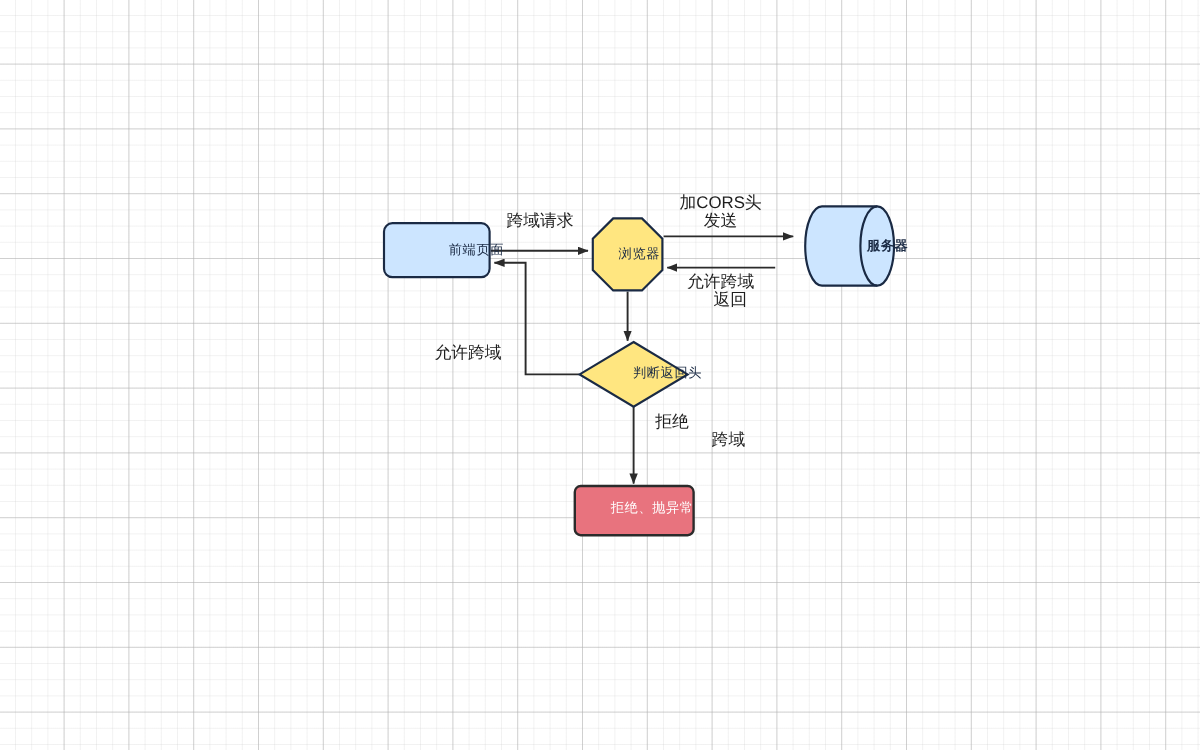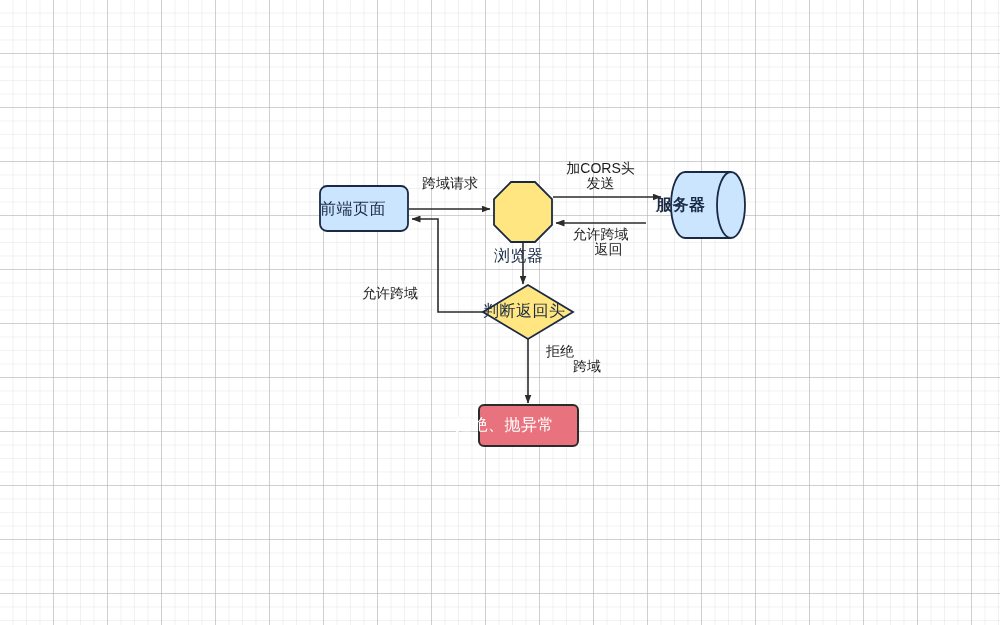--- a/index.html
+++ b/index.html
@@ -24,27 +24,28 @@
   }
   #diagram-svg {
     position: absolute;
     left: 0;
     top: 0;
     width: 1000px;
     height: 625px;
   }
   .node-label {
     position: absolute;
-    text-align: left;
+    text-align: right;
     color: #1a2a44;
-    font-size: 16px;
+    font-size: 11px;
     line-height: 14px;
     letter-spacing: 0.5px;
     white-space: pre;
     pointer-events: none;
+    padding-left: 12px;
   }
   .edge-label {
     position: absolute;
     text-align: center;
     color: #1d1d1d;
     font-size: 14px;
     line-height: 15px;
     white-space: pre;
     pointer-events: none;
   }
@@ -103,37 +104,37 @@
       <polygon points="528,285 573,312 528,339 483,312" fill="#ffe680" stroke="#1a2a44" stroke-width="1.8"></polygon>
     </g>
 
     <g>
       <rect x="479" y="405" width="99" height="41" rx="5" ry="5" fill="#e8737e" stroke="#2b2b2b" stroke-width="2"></rect>
     </g>
   </svg>
 
   <div class="node-label" style="left:320px; top:202px; width:88px;">前端页面</div>
 
-  <div class="node-label" style="left:494px; top:205px; width:44px;margin-top:44px;">浏览器</div>
+  <div class="node-label" style="left:494px; top:205px; width:44px;">浏览器</div>
 
   <div class="node-label" style="left:656px; top:198px; width:89px;font-weight:bold;">服务器</div>
 
   <div class="node-label" style="left:483px; top:305px; width:90px;font-family:Liberation Mono, monospace;">判断返回头</div>
 
-  <div class="node-label label-white" style="left:455px; top:418px; width:87px;">拒绝、抛异常</div>
+  <div class="node-label label-white" style="left:479px; top:418px; width:87px;font-family:Liberation Mono, monospace;">拒绝、抛异常</div>
 
   <div class="edge-label" style="left:405px; top:176px; width:90px;">跨域请求</div>
 
   <div class="edge-label" style="left:557px; top:161px; width:87px;">加CORS头</div>
 
   <div class="edge-label" style="left:557px; top:176px; width:87px;">发送</div>
 
   <div class="edge-label" style="left:557px; top:227px; width:87px;">允许跨域</div>
 
   <div class="edge-label" style="left:565px; top:242px; width:87px;">返回</div>
 
   <div class="edge-label" style="left:362px; top:286px; width:66px; text-align:left;">允许跨域</div>
 
   <div class="edge-label" style="left:534px; top:344px; width:40px; text-align:right;">拒绝</div>
 
-  <div class="edge-label" style="left:534px; top:359px; width:40px; text-align:left;padding-left:39px;">跨域</div>
+  <div class="edge-label" style="left:554px; top:359px; width:40px; text-align:left;padding-left:39px;">跨域</div>
 
 </div>
 
 </body></html>

